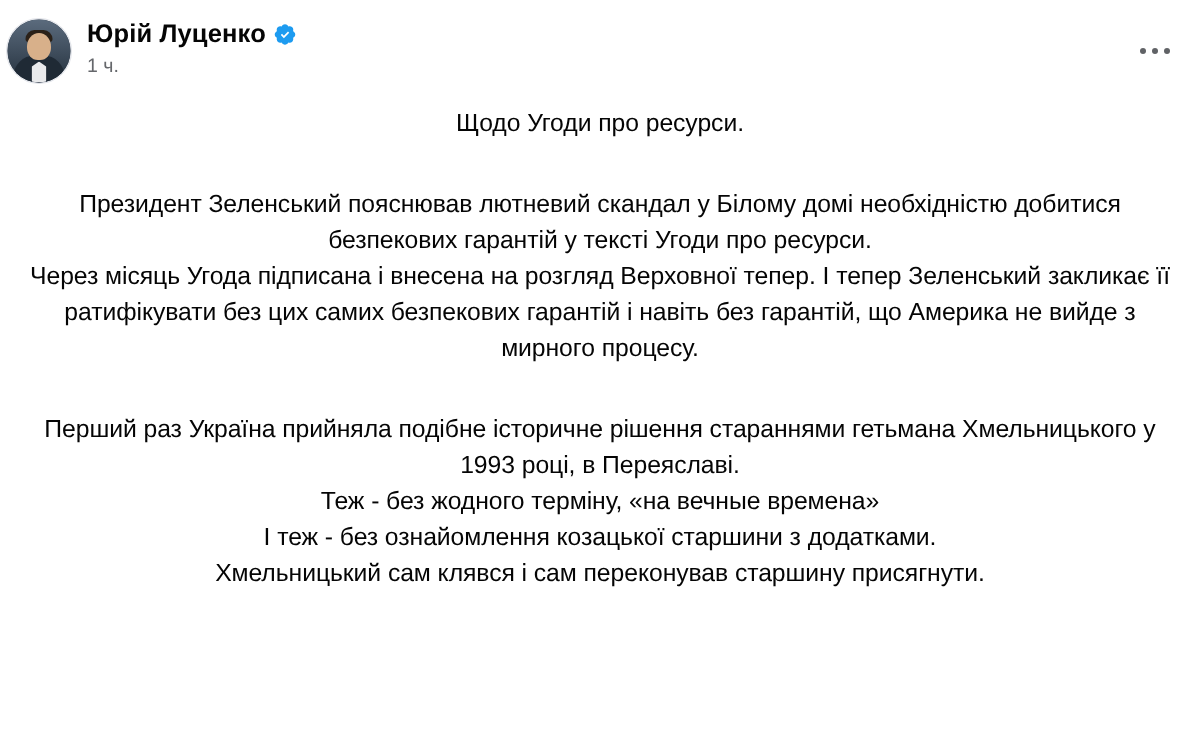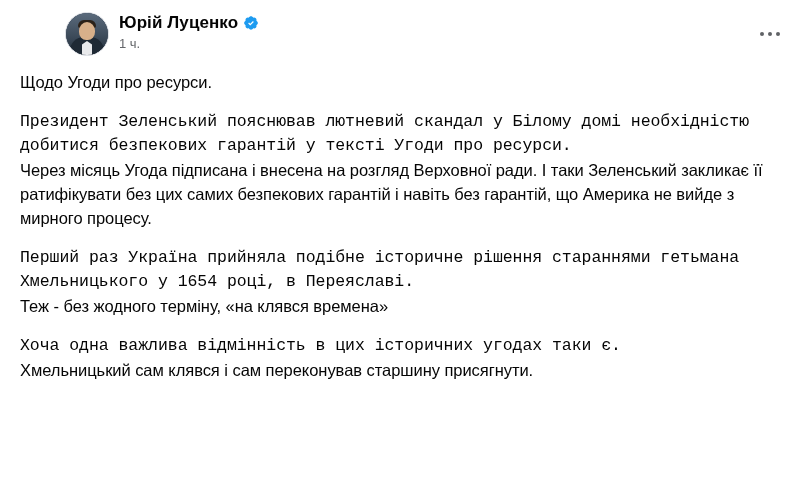--- a/index.html
+++ b/index.html
@@ -17,23 +17,22 @@
   .post {
     width: 800px;
     height: 487px;
     background: #ffffff;
     position: relative;
     box-sizing: border-box;
   }
   .post-header {
     display: flex;
     align-items: flex-start;
-    padding: 12px 16px 0 28px;
+    padding: 12px 16px 0 4px;
     position: relative;
-    margin-left: 37px;
   }
   .avatar {
     width: 44px;
     height: 44px;
     border-radius: 50%;
     overflow: hidden;
     flex: 0 0 44px;
     background: #2c3a4a;
     position: relative;
     border: 1px solid #e4e6eb;
@@ -141,27 +140,27 @@
   }
   .post-body {
     padding: 14px 20px 0 20px;
     font-size: 16.5px;
     line-height: 24px;
     color: #050505;
     letter-spacing: -0.05px;
   }
   .para {
     margin: 0 0 0 0;
+    text-align: center;
   }
   .para + .para {
     margin-top: 0;
   }
   .para.gap {
-    margin-top: 16px;
-    font-family: Liberation Mono, monospace;
+    margin-top: 30px;
   }
 </style>
 </head>
 <body>
 
 <div class="post">
 
   <div class="post-header">
     <div class="avatar">
       <div class="bg"></div>
@@ -189,21 +188,21 @@
     <div class="menu-button">
       <span></span>
       <span></span>
       <span></span>
     </div>
   </div>
 
   <div class="post-body">
     <p class="para">Щодо Угоди про ресурси.</p>
     <p class="para gap">Президент Зеленський пояснював лютневий скандал у Білому домі необхідністю добитися безпекових гарантій у тексті Угоди про ресурси.</p>
-    <p class="para">Через місяць Угода підписана і внесена на розгляд Верховної ради. І таки Зеленський закликає її ратифікувати без цих самих безпекових гарантій і навіть без гарантій, що Америка не вийде з мирного процесу.</p>
-    <p class="para gap">Перший раз Україна прийняла подібне історичне рішення стараннями гетьмана Хмельницького у 1654 році, в Переяславі.</p>
-    <p class="para">Теж - без жодного терміну, «на клявся времена»</p>
-    <p class="para gap">Хоча одна важлива відмінність в цих історичних угодах таки є.</p>
+    <p class="para">Через місяць Угода підписана і внесена на розгляд Верховної тепер. І тепер Зеленський закликає її ратифікувати без цих самих безпекових гарантій і навіть без гарантій, що Америка не вийде з мирного процесу.</p>
+    <p class="para gap">Перший раз Україна прийняла подібне історичне рішення стараннями гетьмана Хмельницького у 1993 році, в Переяславі.</p>
+    <p class="para">Теж - без жодного терміну, «на вечные времена»</p>
+    <p class="para">І теж - без ознайомлення козацької старшини з додатками.</p>
     <p class="para">Хмельницький сам клявся і сам переконував старшину присягнути.</p>
 
   </div>
 
 </div>
 
 </body></html>

